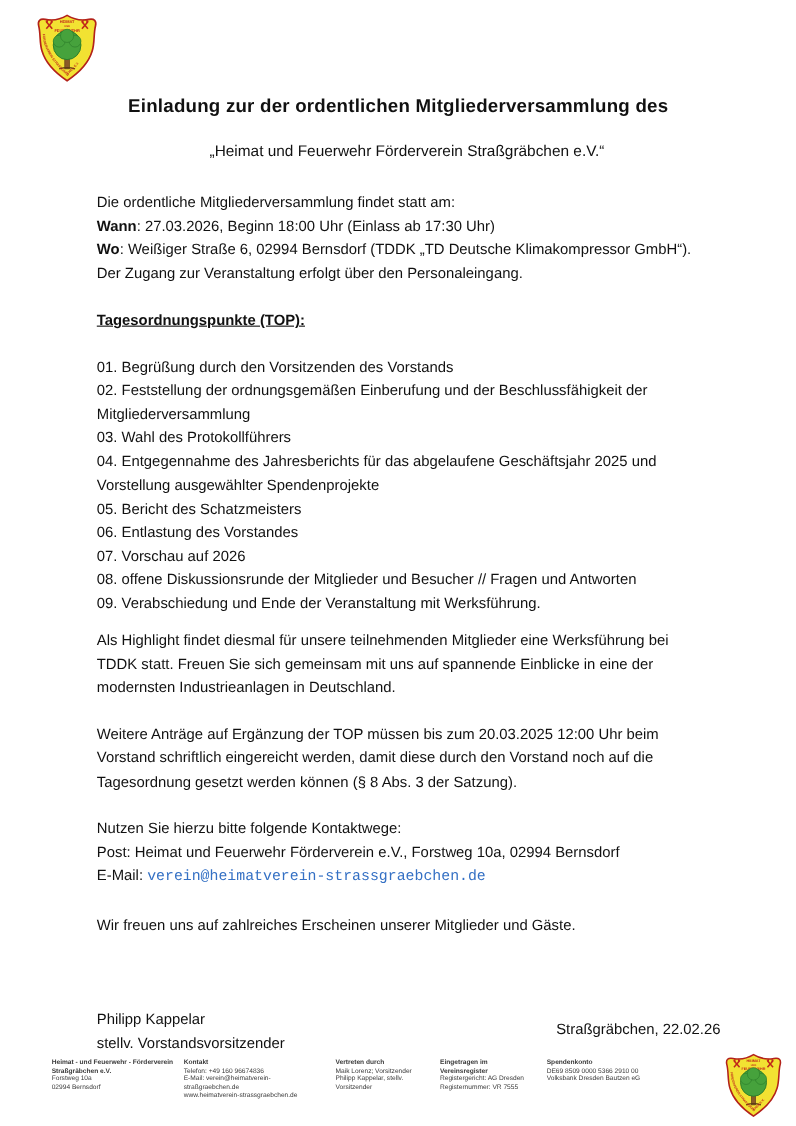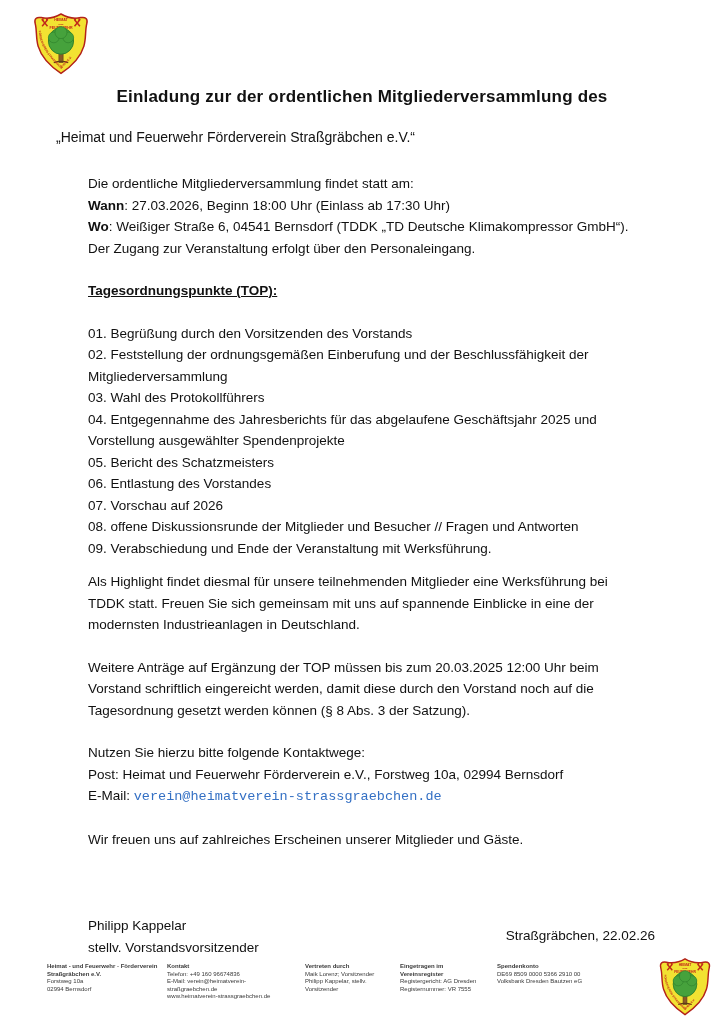--- a/index.html
+++ b/index.html
@@ -8,21 +8,21 @@
     font-family:"Liberation Sans", sans-serif; color:#111; overflow:hidden;
     margin:0 auto;
   }
   .logo-top{position:absolute;left:29px;top:11px;width:64px;height:66px;}
   .logo-bottom{position:absolute;left:656px;top:956px;width:58px;height:62px;}
   .doc-title{
     position:absolute;left:40px;right:40px;top:87px;text-align:center;
     font-size:17px;font-weight:700;letter-spacing:.2px;
   }
   .doc-subtitle{
-    position:absolute;left:56px;right:40px;top:129px;font-size:14px;
+    position:absolute;left:56px;right:40px;top:129px;text-align:center;font-size:14px;
   }
   .body{
     position:absolute;left:88px;top:169px;width:554px;
     font-size:13.5px;line-height:21.5px;
   }
   .para{margin:4px 0 21px 0;}
   .b{font-weight:700;}
   .agenda-heading{font-weight:700;margin:0 0 21px 0;text-decoration:underline;}
   .agenda-list{margin:0 0 12px 0;}
   .link{color:#3470c4;text-decoration:none;cursor:pointer;font-family:Liberation Mono, monospace;}
@@ -87,21 +87,21 @@
   </div>
 
   <div class="doc-title">Einladung zur der ordentlichen Mitgliederversammlung des</div>
   <div class="doc-subtitle">„Heimat und Feuerwehr Förderverein Straßgräbchen e.V.“</div>
 
   <div class="body">
 
     <div class="para">
       <div>Die ordentliche Mitgliederversammlung findet statt am:</div>
       <div><span class="b">Wann</span><span>: 27.03.2026, Beginn 18:00 Uhr (Einlass ab 17:30 Uhr)</span></div>
-      <div><span class="b">Wo</span><span>: Weißiger Straße 6, 04541 Bernsdorf (TDDK „TD Deutsche Klimakompressor GmbH“). Der Zugang zur Veranstaltung erfolgt über den Personaleingang.</span></div>
+      <div><span class="b">Wo</span><span>: Weißiger Straße 6, 02994 Bernsdorf (TDDK „TD Deutsche Klimakompressor GmbH“). Der Zugang zur Veranstaltung erfolgt über den Personaleingang.</span></div>
     </div>
 
     <div class="agenda-heading">Tagesordnungspunkte (TOP):</div>
 
     <div class="agenda-list">
       <div>01. Begrüßung durch den Vorsitzenden des Vorstands</div>
       <div>02. Feststellung der ordnungsgemäßen Einberufung und der Beschlussfähigkeit der Mitgliederversammlung</div>
       <div>03. Wahl des Protokollführers</div>
       <div>04. Entgegennahme des Jahresberichts für das abgelaufene Geschäftsjahr 2025 und Vorstellung ausgewählter Spendenprojekte</div>
       <div>05. Bericht des Schatzmeisters</div>

